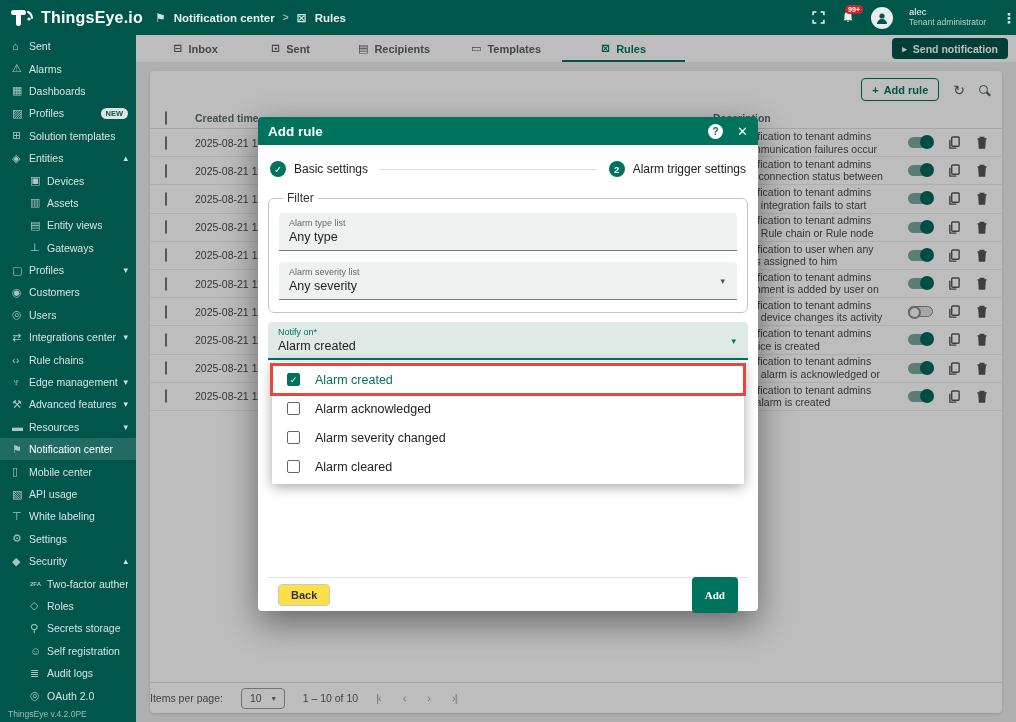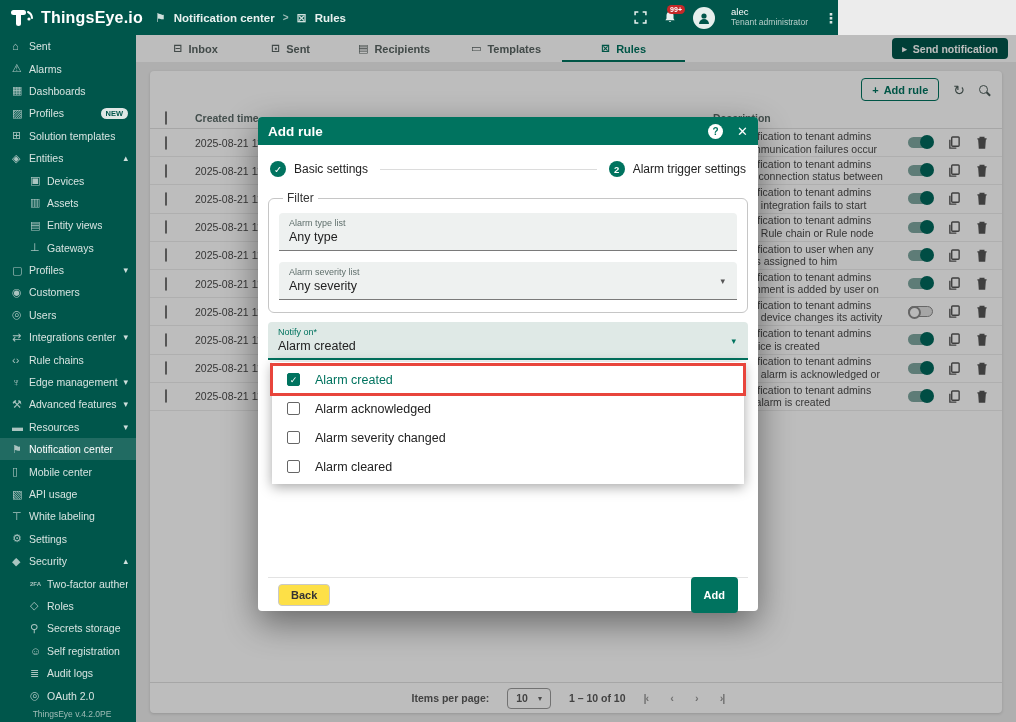--- a/index.html
+++ b/index.html
@@ -1,21 +1,21 @@
 <!DOCTYPE html>
 <html><head>
 <meta charset="utf-8">
 <style>
   * { box-sizing: border-box; margin: 0; padding: 0; }
   html,body { width:1016px; height:722px; overflow:hidden; }
   body { font-family:"Liberation Sans","DejaVu Sans",sans-serif; background:#ececec; }
   .app { position:relative; width:1016px; height:722px; }
 
   
-  .topbar { position:absolute; left:0; top:0; width:838px; height:35px; background:#00564b; display:flex; align-items:center; z-index:5; }
+  .topbar { position:absolute; left:0; top:0; width:1016px; height:35px; background:#00564b; display:flex; align-items:center; z-index:5; }
   .logo { display:flex; align-items:center; gap:5px; margin-left:10px; width:140px; }
   .logo-text { color:#fff; font-size:16px; font-weight:bold; letter-spacing:.2px; }
   .crumb { position:absolute; left:155px; display:flex; align-items:center; gap:8px; color:#e8f1ef; font-size:11.5px; font-weight:600; }
   .crumb .ci { font-size:12px; color:#cfe0dd; }
   .crumb .sep { color:#9fbcb7; font-size:10px; }
   .top-right { margin-left:auto; display:flex; align-items:center; gap:16px; margin-right:0; color:#e8f1ef; }
   .fs-icon svg, .bell svg { display:block; }
   .bell { position:relative; }
   .bell-badge { position:absolute; top:-5px; right:-8px; background:#c62828; color:#fff; font-size:7px; font-weight:bold; border-radius:7px; padding:1px 3px; }
   .avatar { width:22px; height:22px; border-radius:50%; background:#e6efed; display:flex; align-items:center; justify-content:center; }
@@ -65,21 +65,21 @@
   .col-desc { flex:0 0 185px; font-size:10.5px; line-height:12.5px; max-height:26px; overflow:hidden; color:#4a4a4a; }
   .col-acts { flex:0 0 104px; display:flex; align-items:center; gap:15px; justify-content:flex-end; padding-right:14px; }
   .sort-arr { font-size:9px; margin-left:4px; color:#5c6b69; }
   .tg { width:25px; height:11px; border-radius:6px; background:#7fa8a1; position:relative; cursor:pointer; flex:0 0 25px; }
   .tg::after { content:''; position:absolute; right:-1px; top:-2px; width:14px; height:14px; border-radius:50%; background:#00695c; }
   .row.off .tg { background:#e0e0e0; border:1px solid #8a8a8a; }
   .row.off .tg::after { left:-1px; right:auto; top:-1px; width:9px; height:9px; background:#fafafa; border:2px solid #8a8a8a; }
   .act-svg { display:block; cursor:pointer; }
 
   .tspacer { flex:1 1 auto; }
-  .pager { height:31px; border-top:1px solid #e0e0e0; display:flex; align-items:center; justify-content:center; gap:18px; padding-right:16px; font-size:10.5px; color:#5a5a5a;font-weight:bold; }
+  .pager { height:31px; border-top:1px solid #e0e0e0; display:flex; align-items:center; justify-content:flex-start; gap:18px; padding-right:16px; font-size:10.5px; color:#5a5a5a; }
   .pp-select { border:1px solid #9a9a9a; border-radius:4px; height:21px; display:flex; align-items:center; gap:10px; padding:0 8px; cursor:pointer; }
   .pp-select .caret { font-size:8px; color:#666; }
   .pg-ics { display:flex; gap:22px; color:#9a9a9a; font-size:11px; }
   .pg-ics span { cursor:default; letter-spacing:-1px; }
 
   
   .overlay { position:absolute; left:136px; top:35px; width:880px; height:687px; background:rgba(0,0,0,.26); z-index:10; }
   .modal { position:absolute; left:258px; top:117px; width:500px; height:494px; background:#fff; border-radius:4px; z-index:20; box-shadow:0 12px 34px rgba(0,0,0,.45); display:flex; flex-direction:column; overflow:visible; }
   .m-head { height:28px; background:#00735f; border-radius:4px 4px 0 0; display:flex; align-items:center; padding:0 10px; color:#fff; }
   .m-title { font-size:13.5px; font-weight:bold; }
@@ -102,21 +102,21 @@
   .nfield .f-label { color:#00735f; }
   .nfield .f-caret { color:#00735f; }
   .dd-panel { margin:2px 4px 0; background:#fff; box-shadow:0 3px 12px rgba(0,0,0,.35); padding:3px 0; position:relative; }
   .opt { height:29px; display:flex; align-items:center; gap:15px; padding-left:15px; font-size:12.5px; color:#222; cursor:pointer; }
   .ocb { width:13px; height:13px; border:1.8px solid #666; border-radius:2px; display:flex; align-items:center; justify-content:center; font-size:9px; color:transparent; }
   .opt.checked { color:#00735f; }
   .opt.checked .ocb { background:#00735f; border-color:#00735f; color:#fff; }
   .opt.highlight { outline:3px solid #e8453c; outline-offset:-1px; }
   .m-foot { margin-top:auto; border-top:1px solid #e3e3e3; height:34px; display:flex; align-items:center; padding:0 10px; }
   .back-btn { background:#fde047; border:1px solid #c9c9c9; border-radius:4px; font-size:11px; font-weight:bold; color:#333; padding:4px 12px; cursor:pointer; }
-  .add-btn { margin-left:auto; background:#00735f; border:none; border-radius:4px; font-size:11px; font-weight:bold; color:#fff; padding:12px 13px; cursor:pointer; }
+  .add-btn { margin-left:auto; background:#00735f; border:none; border-radius:4px; font-size:11px; font-weight:bold; color:#fff; padding:12px 13px; cursor:pointer;font-family:Liberation Serif, serif; }
 </style>
 </head>
 <body>
 
 <div class="app">
 
   <div class="topbar">
     <div class="logo">
       <svg width="26" height="20" viewBox="0 0 26 20">
         <rect x="1" y="2" width="15" height="5" rx="2.5" fill="#fff"></rect>
@@ -313,21 +313,21 @@
         <span class="s-icon">≣</span>
         <span class="s-label">Audit logs</span>
 
       </div>
       <div class="s-item sub">
         <span class="s-icon">◎</span>
         <span class="s-label">OAuth 2.0</span>
 
       </div>
     </div>
-  <div class="version" style="position:absolute;left:0;width:136px;text-align:center;z-index:6;padding-left:8px;">ThingsEye v.4.2.0PE</div>
+  <div class="version" style="position:absolute;left:0;width:136px;text-align:left;z-index:6;padding-left:8px;">ThingsEye v.4.2.0PE</div>
 
   <div class="content">
     <div class="tabsbar">
 
       <div class="tab">
           <span class="t-icon">⊟</span>
           <span>Inbox</span>
         </div>
         <div class="tab">
           <span class="t-icon">⊡</span>

